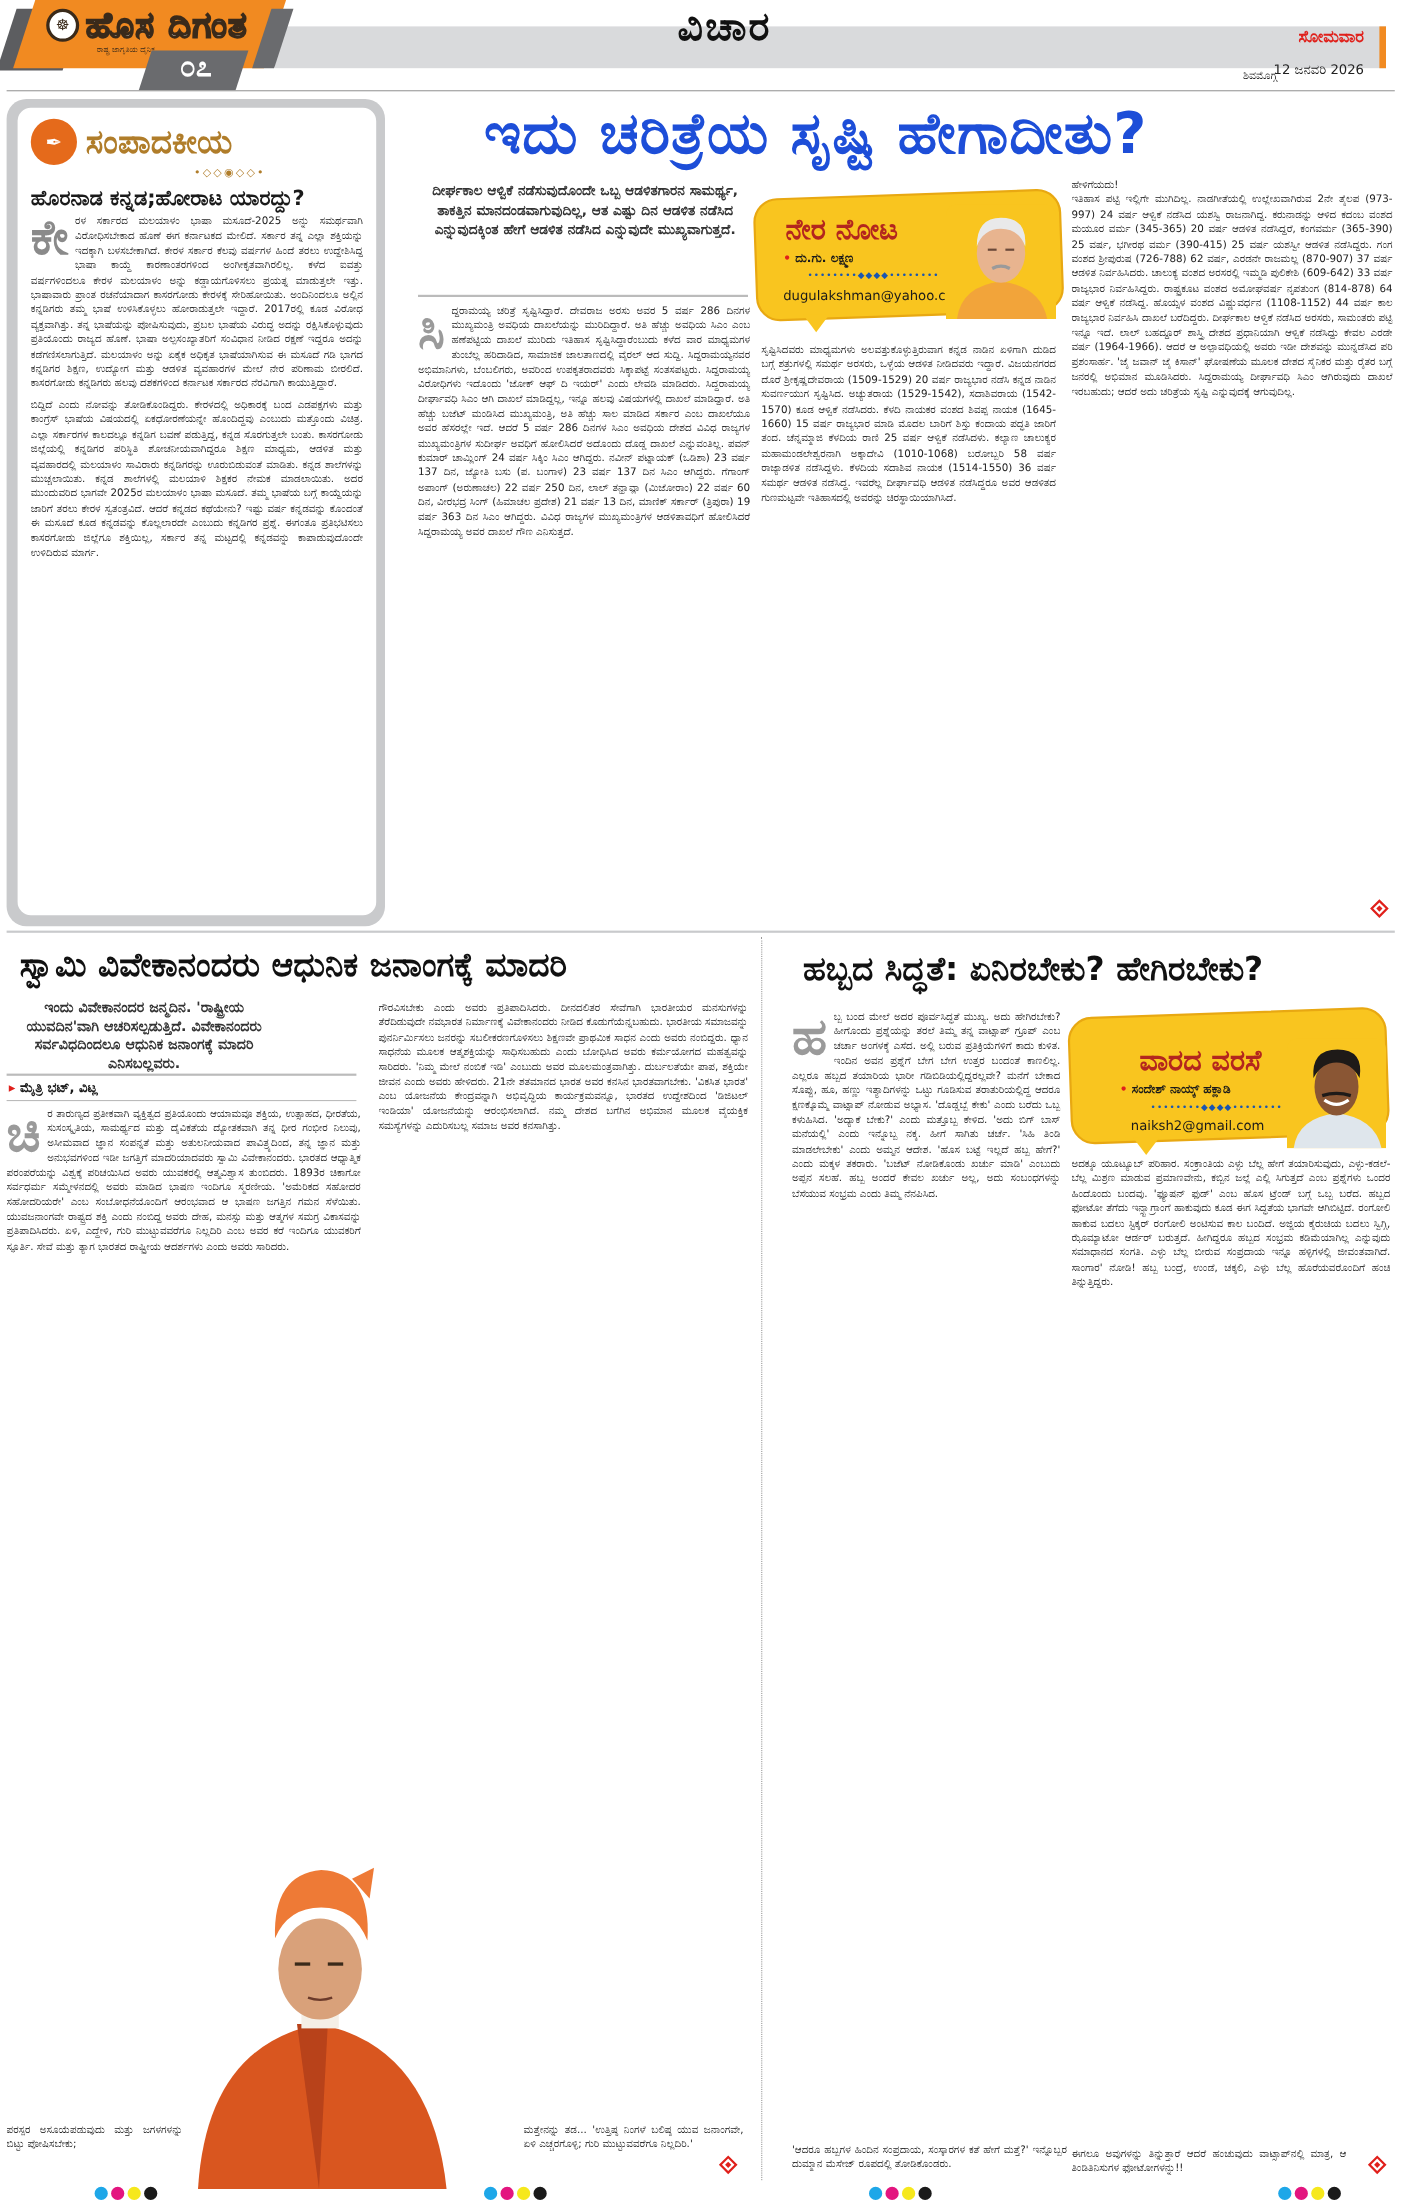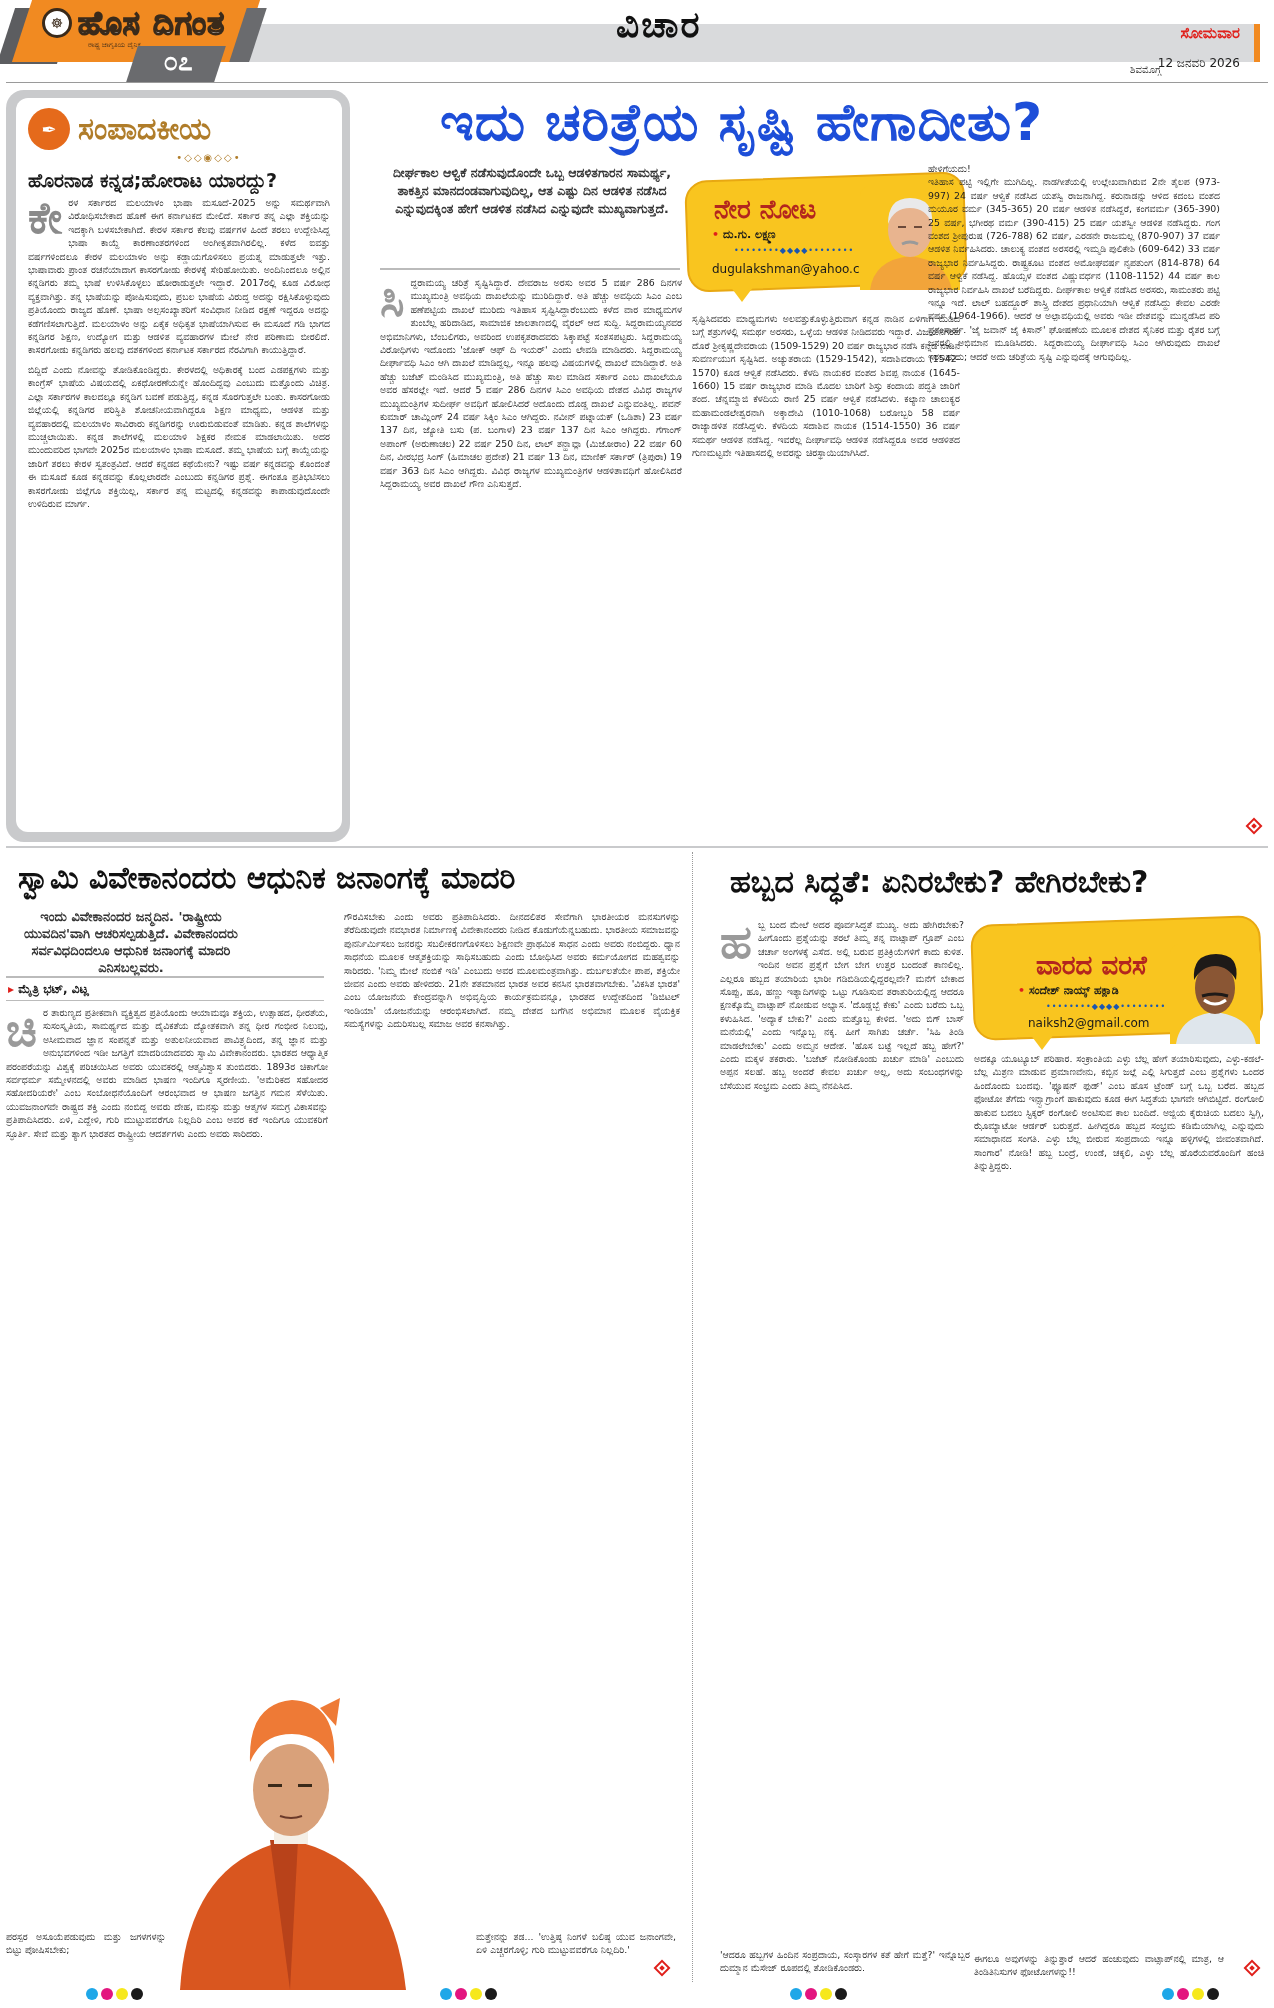--- a/index.html
+++ b/index.html
@@ -141,21 +141,21 @@
   </svg>
 </div>
 
 <div class="col" style="left:380px;top:276px;width:302px;height:560px;">
   <span class="dropcap" style="font-size:46px;line-height:44px;color:#9a9a9a">ಸಿ</span>
   <span>ದ್ದರಾಮಯ್ಯ ಚರಿತ್ರೆ ಸೃಷ್ಟಿಸಿದ್ದಾರೆ. ದೇವರಾಜ ಅರಸು ಅವರ 5 ವರ್ಷ 286 ದಿನಗಳ ಮುಖ್ಯಮಂತ್ರಿ ಅವಧಿಯ ದಾಖಲೆಯನ್ನು ಮುರಿದಿದ್ದಾರೆ. ಅತಿ ಹೆಚ್ಚು ಅವಧಿಯ ಸಿಎಂ ಎಂಬ ಹಣೆಪಟ್ಟಿಯ ದಾಖಲೆ ಮುರಿದು ಇತಿಹಾಸ ಸೃಷ್ಟಿಸಿದ್ದಾರೆಂಬುದು ಕಳೆದ ವಾರ ಮಾಧ್ಯಮಗಳ ತುಂಬೆಲ್ಲ ಹರಿದಾಡಿದ, ಸಾಮಾಜಿಕ ಜಾಲತಾಣದಲ್ಲಿ ವೈರಲ್ ಆದ ಸುದ್ದಿ. ಸಿದ್ದರಾಮಯ್ಯನವರ ಅಭಿಮಾನಿಗಳು, ಬೆಂಬಲಿಗರು, ಅವರಿಂದ ಉಪಕೃತರಾದವರು ಸಿಕ್ಕಾಪಟ್ಟೆ ಸಂತಸಪಟ್ಟರು. ಸಿದ್ದರಾಮಯ್ಯ ವಿರೋಧಿಗಳು ಇದೊಂದು 'ಜೋಕ್ ಆಫ್ ದಿ ಇಯರ್' ಎಂದು ಲೇವಡಿ ಮಾಡಿದರು. ಸಿದ್ದರಾಮಯ್ಯ ದೀರ್ಘಾವಧಿ ಸಿಎಂ ಆಗಿ ದಾಖಲೆ ಮಾಡಿದ್ದಲ್ಲ, ಇನ್ನೂ ಹಲವು ವಿಷಯಗಳಲ್ಲಿ ದಾಖಲೆ ಮಾಡಿದ್ದಾರೆ. ಅತಿ ಹೆಚ್ಚು ಬಜೆಟ್ ಮಂಡಿಸಿದ ಮುಖ್ಯಮಂತ್ರಿ, ಅತಿ ಹೆಚ್ಚು ಸಾಲ ಮಾಡಿದ ಸರ್ಕಾರ ಎಂಬ ದಾಖಲೆಯೂ ಅವರ ಹೆಸರಲ್ಲೇ ಇದೆ. ಆದರೆ 5 ವರ್ಷ 286 ದಿನಗಳ ಸಿಎಂ ಅವಧಿಯ ದೇಶದ ವಿವಿಧ ರಾಜ್ಯಗಳ ಮುಖ್ಯಮಂತ್ರಿಗಳ ಸುದೀರ್ಘ ಅವಧಿಗೆ ಹೋಲಿಸಿದರೆ ಅದೊಂದು ದೊಡ್ಡ ದಾಖಲೆ ಎನ್ನುವಂತಿಲ್ಲ. ಪವನ್ ಕುಮಾರ್ ಚಾಮ್ಲಿಂಗ್ 24 ವರ್ಷ ಸಿಕ್ಕಿಂ ಸಿಎಂ ಆಗಿದ್ದರು. ನವೀನ್ ಪಟ್ನಾಯಕ್ (ಒಡಿಶಾ) 23 ವರ್ಷ 137 ದಿನ, ಜ್ಯೋತಿ ಬಸು (ಪ. ಬಂಗಾಳ) 23 ವರ್ಷ 137 ದಿನ ಸಿಎಂ ಆಗಿದ್ದರು. ಗೆಗಾಂಗ್ ಅಪಾಂಗ್ (ಅರುಣಾಚಲ) 22 ವರ್ಷ 250 ದಿನ, ಲಾಲ್ ತನ್ಹಾವ್ಲಾ (ಮಿಜೋರಾಂ) 22 ವರ್ಷ 60 ದಿನ, ವೀರಭದ್ರ ಸಿಂಗ್ (ಹಿಮಾಚಲ ಪ್ರದೇಶ) 21 ವರ್ಷ 13 ದಿನ, ಮಾಣಿಕ್ ಸರ್ಕಾರ್ (ತ್ರಿಪುರಾ) 19 ವರ್ಷ 363 ದಿನ ಸಿಎಂ ಆಗಿದ್ದರು. ವಿವಿಧ ರಾಜ್ಯಗಳ ಮುಖ್ಯಮಂತ್ರಿಗಳ ಆಡಳಿತಾವಧಿಗೆ ಹೋಲಿಸಿದರೆ ಸಿದ್ದರಾಮಯ್ಯ ಅವರ ದಾಖಲೆ ಗೌಣ ಎನಿಸುತ್ತದೆ.</span>
 </div>
 <div class="col" style="left:692px;top:312px;width:268px;height:524px;">
   <span>ಸೃಷ್ಟಿಸಿದವರು ಮಾಧ್ಯಮಗಳು ಅಲವತ್ತುಕೊಳ್ಳುತ್ತಿರುವಾಗ ಕನ್ನಡ ನಾಡಿನ ಏಳಿಗಾಗಿ ದುಡಿದ ಬಗ್ಗೆ ಶತ್ರುಗಳಲ್ಲಿ ಸಮರ್ಥ ಅರಸರು, ಒಳ್ಳೆಯ ಆಡಳಿತ ನೀಡಿದವರು ಇದ್ದಾರೆ. ವಿಜಯನಗರದ ದೊರೆ ಶ್ರೀಕೃಷ್ಣದೇವರಾಯ (1509-1529) 20 ವರ್ಷ ರಾಜ್ಯಭಾರ ನಡೆಸಿ ಕನ್ನಡ ನಾಡಿನ ಸುವರ್ಣಯುಗ ಸೃಷ್ಟಿಸಿದ. ಅಚ್ಯುತರಾಯ (1529-1542), ಸದಾಶಿವರಾಯ (1542-1570) ಕೂಡ ಆಳ್ವಿಕೆ ನಡೆಸಿದರು. ಕೆಳದಿ ನಾಯಕರ ವಂಶದ ಶಿವಪ್ಪ ನಾಯಕ (1645-1660) 15 ವರ್ಷ ರಾಜ್ಯಭಾರ ಮಾಡಿ ಮೊದಲ ಬಾರಿಗೆ ಶಿಸ್ತು ಕಂದಾಯ ಪದ್ಧತಿ ಜಾರಿಗೆ ತಂದ. ಚೆನ್ನಮ್ಮಾಜಿ ಕೆಳದಿಯ ರಾಣಿ 25 ವರ್ಷ ಆಳ್ವಿಕೆ ನಡೆಸಿದಳು. ಕಲ್ಯಾಣ ಚಾಲುಕ್ಯರ ಮಹಾಮಂಡಲೇಶ್ವರನಾಗಿ ಅಕ್ಕಾದೇವಿ (1010-1068) ಬರೋಬ್ಬರಿ 58 ವರ್ಷ ರಾಜ್ಯಾಡಳಿತ ನಡೆಸಿದ್ದಳು. ಕೆಳದಿಯ ಸದಾಶಿವ ನಾಯಕ (1514-1550) 36 ವರ್ಷ ಸಮರ್ಥ ಆಡಳಿತ ನಡೆಸಿದ್ದ. ಇವರೆಲ್ಲ ದೀರ್ಘಾವಧಿ ಆಡಳಿತ ನಡೆಸಿದ್ದರೂ ಅವರ ಆಡಳಿತದ ಗುಣಮಟ್ಟವೇ ಇತಿಹಾಸದಲ್ಲಿ ಅವರನ್ನು ಚಿರಸ್ಥಾಯಿಯಾಗಿಸಿದೆ.</span>
 </div>
-<div class="col" style="left:928px;top:162px;width:292px;height:664px;">
+<div class="col" style="left:974px;top:162px;width:292px;height:664px;">
   <div>ಹೇಳಿಗೆಯದು!</div>
   <span>ಇತಿಹಾಸ ಪಟ್ಟಿ ಇಲ್ಲಿಗೇ ಮುಗಿದಿಲ್ಲ. ನಾಡಗೀತೆಯಲ್ಲಿ ಉಲ್ಲೇಖವಾಗಿರುವ 2ನೇ ತೈಲಪ (973-997) 24 ವರ್ಷ ಆಳ್ವಿಕೆ ನಡೆಸಿದ ಯಶಸ್ವಿ ರಾಜನಾಗಿದ್ದ. ಕರುನಾಡನ್ನು ಆಳಿದ ಕದಂಬ ವಂಶದ ಮಯೂರ ವರ್ಮ (345-365) 20 ವರ್ಷ ಆಡಳಿತ ನಡೆಸಿದ್ದರೆ, ಕಂಗವರ್ಮ (365-390) 25 ವರ್ಷ, ಭಗೀರಥ ವರ್ಮ (390-415) 25 ವರ್ಷ ಯಶಸ್ವೀ ಆಡಳಿತ ನಡೆಸಿದ್ದರು. ಗಂಗ ವಂಶದ ಶ್ರೀಪುರುಷ (726-788) 62 ವರ್ಷ, ಎರಡನೇ ರಾಜಮಲ್ಲ (870-907) 37 ವರ್ಷ ಆಡಳಿತ ನಿರ್ವಹಿಸಿದರು. ಚಾಲುಕ್ಯ ವಂಶದ ಅರಸರಲ್ಲಿ ಇಮ್ಮಡಿ ಪುಲಿಕೇಶಿ (609-642) 33 ವರ್ಷ ರಾಜ್ಯಭಾರ ನಿರ್ವಹಿಸಿದ್ದರು. ರಾಷ್ಟ್ರಕೂಟ ವಂಶದ ಅಮೋಘವರ್ಷ ನೃಪತುಂಗ (814-878) 64 ವರ್ಷ ಆಳ್ವಿಕೆ ನಡೆಸಿದ್ದ. ಹೊಯ್ಸಳ ವಂಶದ ವಿಷ್ಣುವರ್ಧನ (1108-1152) 44 ವರ್ಷ ಕಾಲ ರಾಜ್ಯಭಾರ ನಿರ್ವಹಿಸಿ ದಾಖಲೆ ಬರೆದಿದ್ದರು. ದೀರ್ಘಕಾಲ ಆಳ್ವಿಕೆ ನಡೆಸಿದ ಅರಸರು, ಸಾಮಂತರು ಪಟ್ಟಿ ಇನ್ನೂ ಇದೆ. ಲಾಲ್ ಬಹದ್ದೂರ್ ಶಾಸ್ತ್ರಿ ದೇಶದ ಪ್ರಧಾನಿಯಾಗಿ ಆಳ್ವಿಕೆ ನಡೆಸಿದ್ದು ಕೇವಲ ಎರಡೇ ವರ್ಷ (1964-1966). ಆದರೆ ಆ ಅಲ್ಪಾವಧಿಯಲ್ಲಿ ಅವರು ಇಡೀ ದೇಶವನ್ನು ಮುನ್ನಡೆಸಿದ ಪರಿ ಪ್ರಶಂಸಾರ್ಹ. 'ಜೈ ಜವಾನ್ ಜೈ ಕಿಸಾನ್' ಘೋಷಣೆಯ ಮೂಲಕ ದೇಶದ ಸೈನಿಕರ ಮತ್ತು ರೈತರ ಬಗ್ಗೆ ಜನರಲ್ಲಿ ಅಭಿಮಾನ ಮೂಡಿಸಿದರು. ಸಿದ್ದರಾಮಯ್ಯ ದೀರ್ಘಾವಧಿ ಸಿಎಂ ಆಗಿರುವುದು ದಾಖಲೆ ಇರಬಹುದು; ಆದರೆ ಅದು ಚರಿತ್ರೆಯ ಸೃಷ್ಟಿ ಎನ್ನುವುದಕ್ಕೆ ಆಗುವುದಿಲ್ಲ.</span>
 </div>
 <span class="end-mark" style="left:1248px;top:820px;"></span>
 
 <div class="hrule" style="left:6px;top:846px;width:1262px;"></div>
 <div class="vrule-dotted" style="left:692px;top:852px;height:1130px;"></div>
 
 <h2 class="viv-headline">ಸ್ವಾಮಿ ವಿವೇಕಾನಂದರು ಆಧುನಿಕ ಜನಾಂಗಕ್ಕೆ ಮಾದರಿ</h2>
 <p class="viv-deck">ಇಂದು ವಿವೇಕಾನಂದರ ಜನ್ಮದಿನ. 'ರಾಷ್ಟ್ರೀಯ ಯುವದಿನ'ವಾಗಿ ಆಚರಿಸಲ್ಪಡುತ್ತಿದೆ. ವಿವೇಕಾನಂದರು ಸರ್ವವಿಧದಿಂದಲೂ ಆಧುನಿಕ ಜನಾಂಗಕ್ಕೆ ಮಾದರಿ ಎನಿಸಬಲ್ಲವರು.</p>

